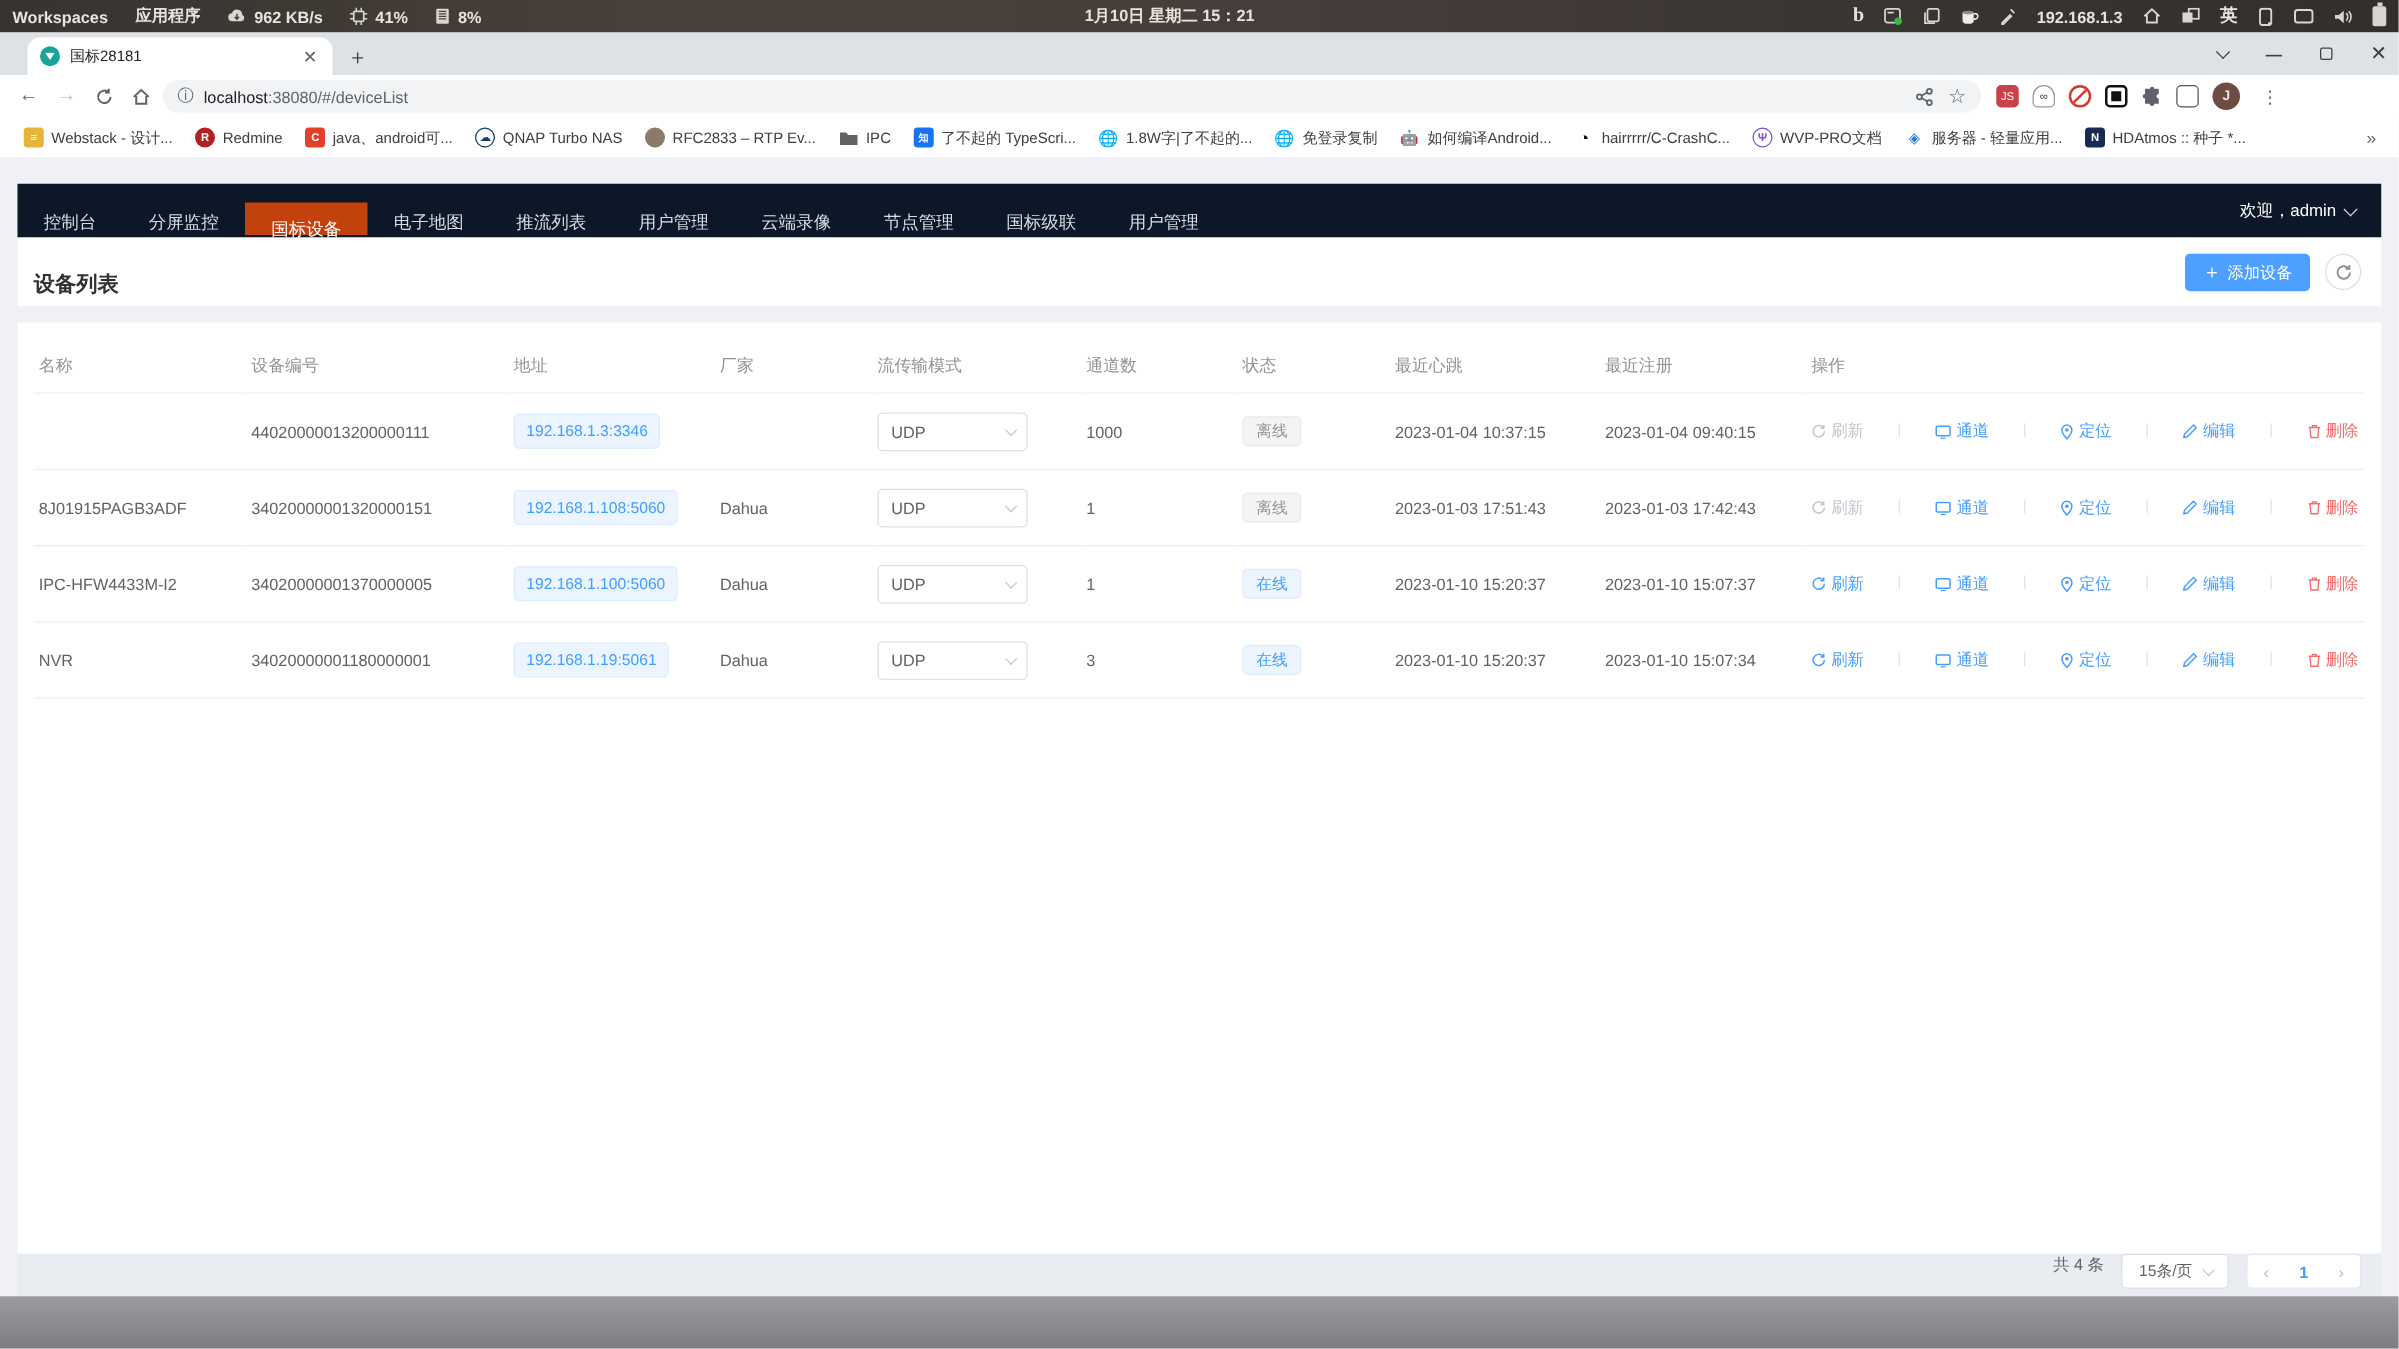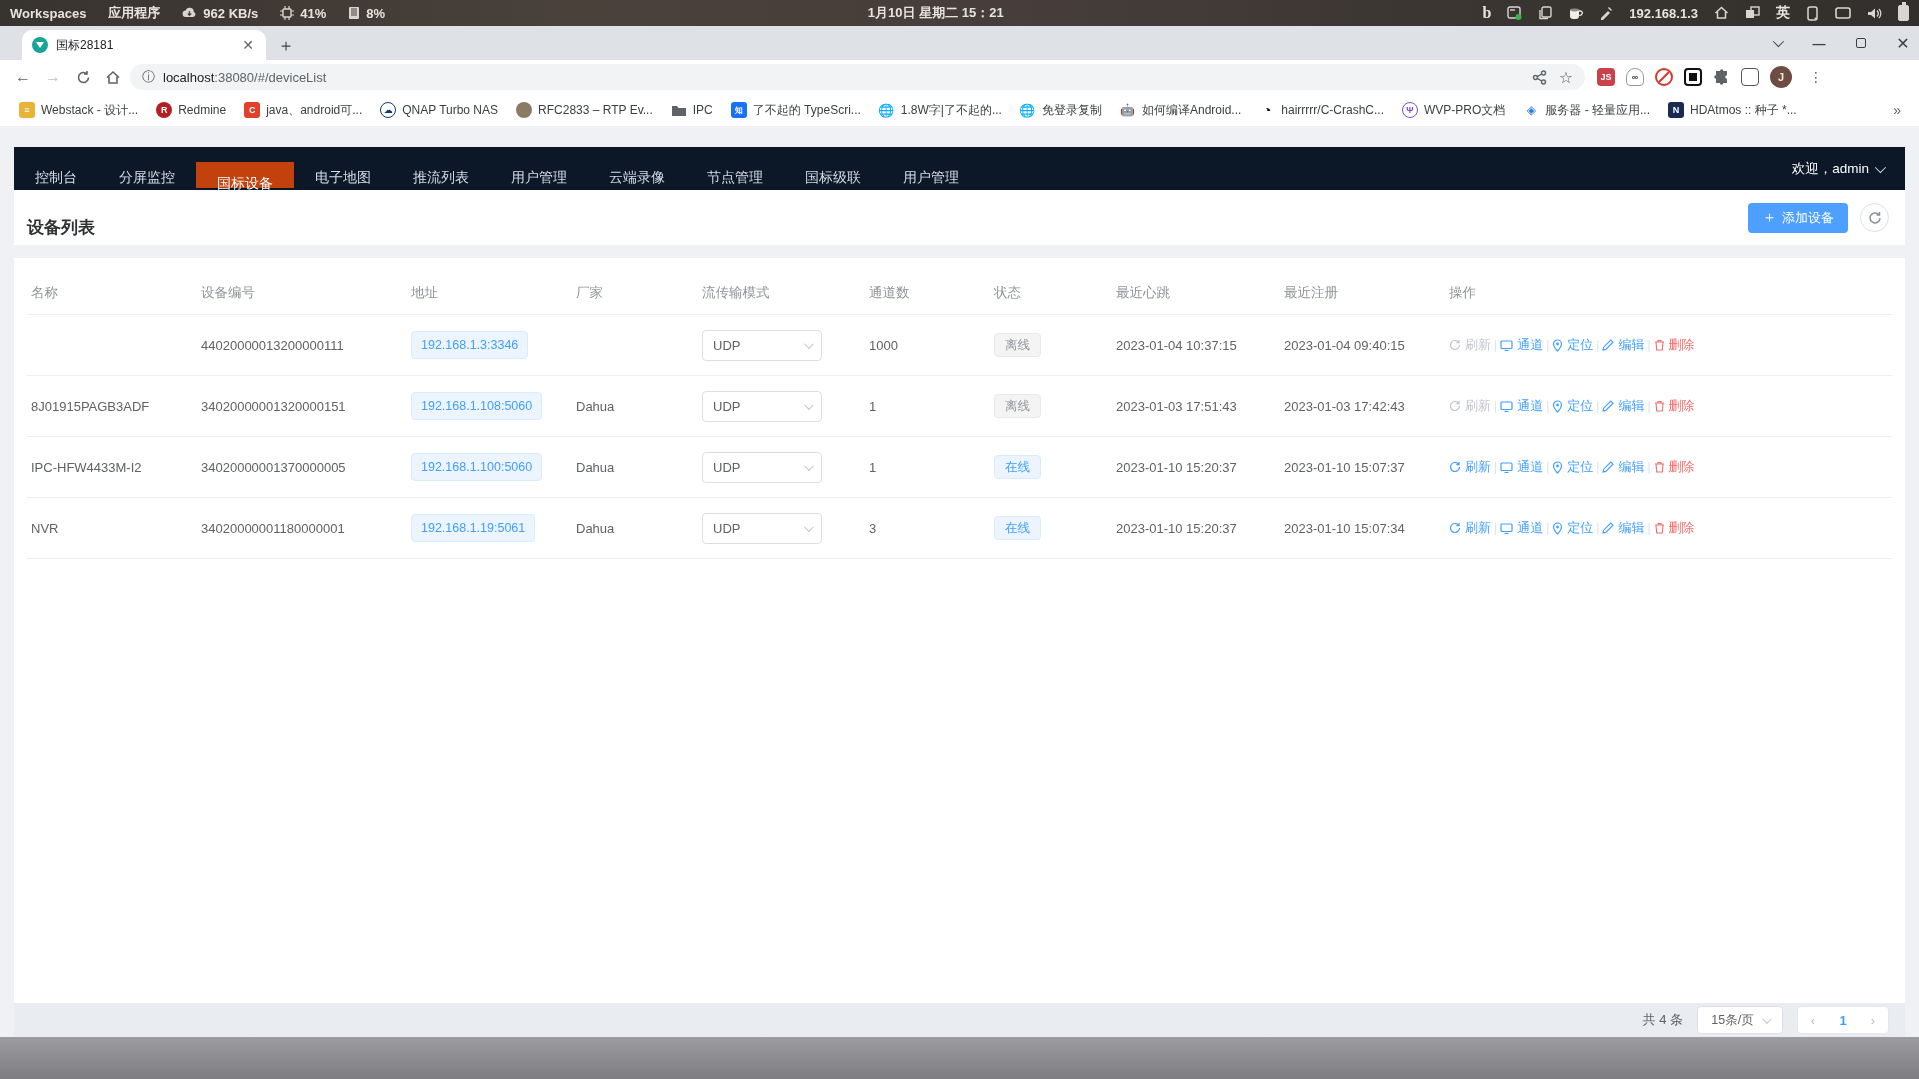--- a/index.html
+++ b/index.html
@@ -34,21 +34,21 @@
   
   .addrbar { height:34px; flex:none; background:#fff; display:flex; align-items:center; padding:0 10px; gap:4px; }
   .navbtn { width:26px; height:26px; display:flex; align-items:center; justify-content:center; font-size:16px; color:#5f6368; border-radius:50%; }
   .navbtn.disabled { color:#bdc1c6; }
   .urlpill { flex:1; max-width:1455px; height:26px; background:#f1f3f4; border-radius:14px; display:flex; align-items:center; padding:0 12px; gap:8px; font-size:13px; }
   .urlpill .info { color:#5f6368; font-size:13px; }
   .url-host { color:#202124; }
   .url-rest { color:#5f6368; }
   .pill-right { margin-left:auto; display:flex; align-items:center; gap:12px; color:#5f6368; }
   .addr-icons { display:flex; align-items:center; gap:11px; margin-left:8px; }
-  .ext { width:18px; height:18px; border-radius:4px; display:flex; align-items:center; justify-content:center; font-size:9px; font-weight:700; color:#fff; }
+  .ext { width:18px; height:18px; border-radius:4px; display:flex; align-items:center; justify-content:center; font-size:9px; font-weight:400; color:#fff; }
   .ext-js { background:#c9424a; }
   .ext-mask { background:#fff; border:1px solid #999; color:#333; border-radius:9px 9px 4px 4px; }
   .ext-block { background:#fff; border:2px solid #d63a2f; border-radius:50%; color:#d63a2f; position:relative; }
   .ext-block:before { content:""; position:absolute; width:14px; height:2px; background:#d63a2f; transform:rotate(-45deg); }
   .ext-qr { background:#fff; border:2px solid #111; }
   .ext-qr:before { content:""; width:8px; height:8px; background:#111; }
   .ext-note { background:#fff; border:1.5px solid #555; }
   .avatar { width:22px; height:22px; border-radius:50%; background:#6d4c41; color:#efe7e2; font-size:11px; font-weight:700; display:flex; align-items:center; justify-content:center; }
   .dots { color:#5f6368; font-size:14px; letter-spacing:0; margin-left:6px; }
 
@@ -77,28 +77,28 @@
   .table-card { flex:1; background:#fff; padding:12px 13px; overflow:hidden; }
   table.devices { width:100%; border-collapse:collapse; table-layout:fixed; }
   .devices th { text-align:left; font-weight:400; color:#909399; font-size:13.5px; padding:14px 10px 12px 4px; border-bottom:1px solid #ebeef5; white-space:nowrap; }
   .devices td { height:61px; color:#606266; font-size:13px; padding:0 10px 0 4px; border-bottom:1px solid #ebeef5; white-space:nowrap; }
   .tag { display:inline-block; font-size:12.5px; line-height:26px; padding:0 9px; border-radius:4px; }
   .tag-addr { background:#ecf5ff; border:1px solid #d9ecff; color:#409eff; }
   .tag-online { background:#ecf5ff; border:1px solid #d9ecff; color:#409eff; padding:0 10px; line-height:22px; }
   .tag-offline { background:#f4f4f5; border:1px solid #e9e9eb; color:#909399; padding:0 10px; line-height:22px; }
   .sel { width:120px; height:31px; border:1px solid #dcdfe6; border-radius:4px; background:#fff; display:flex; align-items:center; padding:0 10px; color:#606266; font-size:13px; }
   .sel .chev-d { margin-left:auto; width:7px; height:7px; border-right:1.3px solid #c0c4cc; border-bottom:1.3px solid #c0c4cc; transform:rotate(45deg) translateY(-2px); }
-  .ops { display:flex; align-items:center; gap:3px; }
+  .ops { display:flex; gap:27px; }
   .op { display:inline-flex; align-items:center; gap:4px; font-size:13px; color:#409eff; cursor:pointer; }
   .op svg { flex:none; }
   .op.red { color:#f56c6c; }
   .op.disabled { color:#c0c4cc; cursor:default; }
   .op-sep { color:#e0e3e9; font-size:12px; }
 
-  .pagebar { height:34px; flex:none; background:#e9ecf0; display:flex; align-items:center; justify-content:flex-end; gap:14px; padding-right:16px; font-size:13px; color:#606266; }
+  .pagebar { height:34px; flex:none; background:#e9ecf0; display:flex; justify-content:flex-end; gap:14px; padding-right:16px; font-size:13px; color:#606266; }
   .psel { width:86px; height:28px; background:#fff; border:1px solid #dcdfe6; border-radius:4px; display:flex; align-items:center; justify-content:center; gap:8px; font-size:12.5px; color:#606266; }
   .pager { height:28px; background:#fff; border:1px solid #e4e7ed; border-radius:4px; display:flex; align-items:center; }
   .pager .pg { width:30px; text-align:center; color:#b4bccc; font-size:13px; }
   .pager .pg.cur { color:#409eff; font-weight:700; }
 
   .desktop-strip { height:42px; flex:none; background:linear-gradient(180deg,#9c9ca0 0%,#8a8a8e 60%,#7e7e82 100%); }
 </style>
 </head>
 <body>
 

